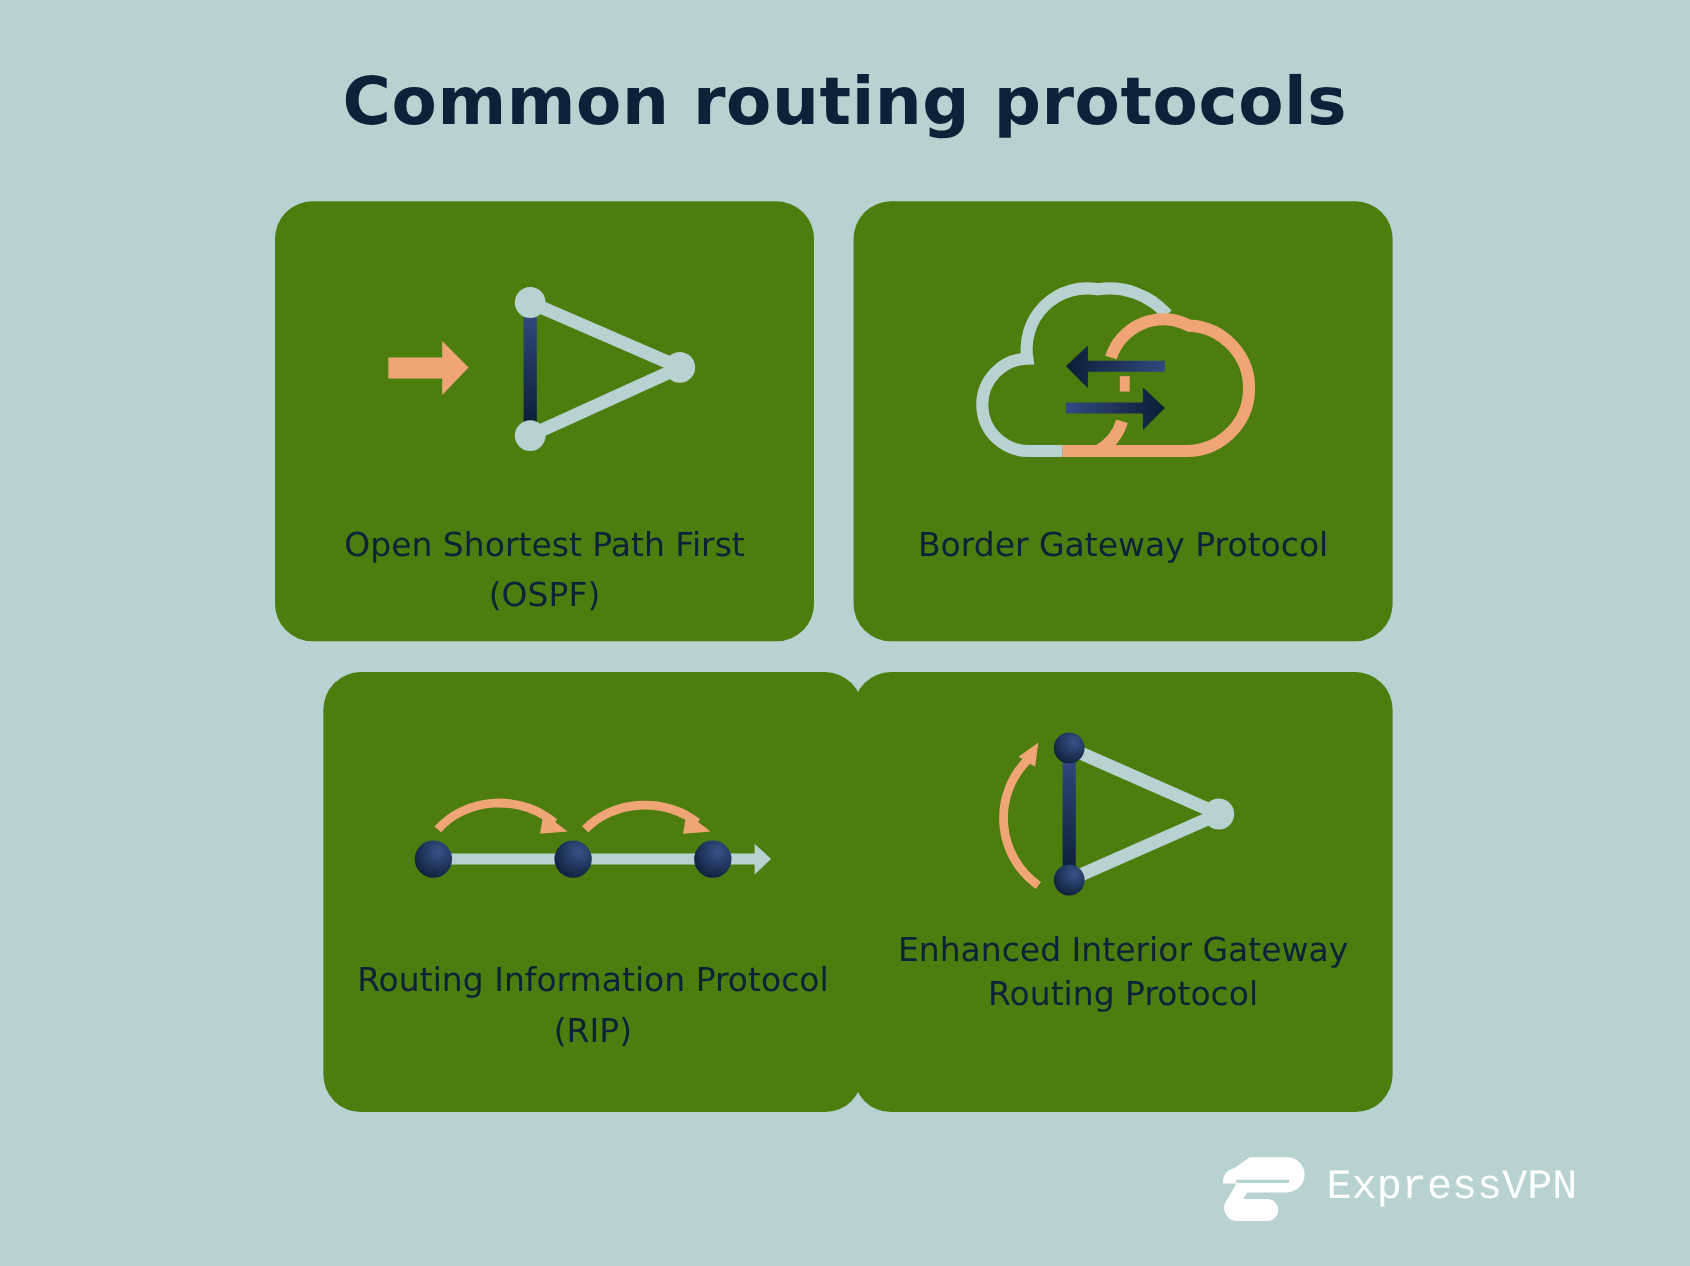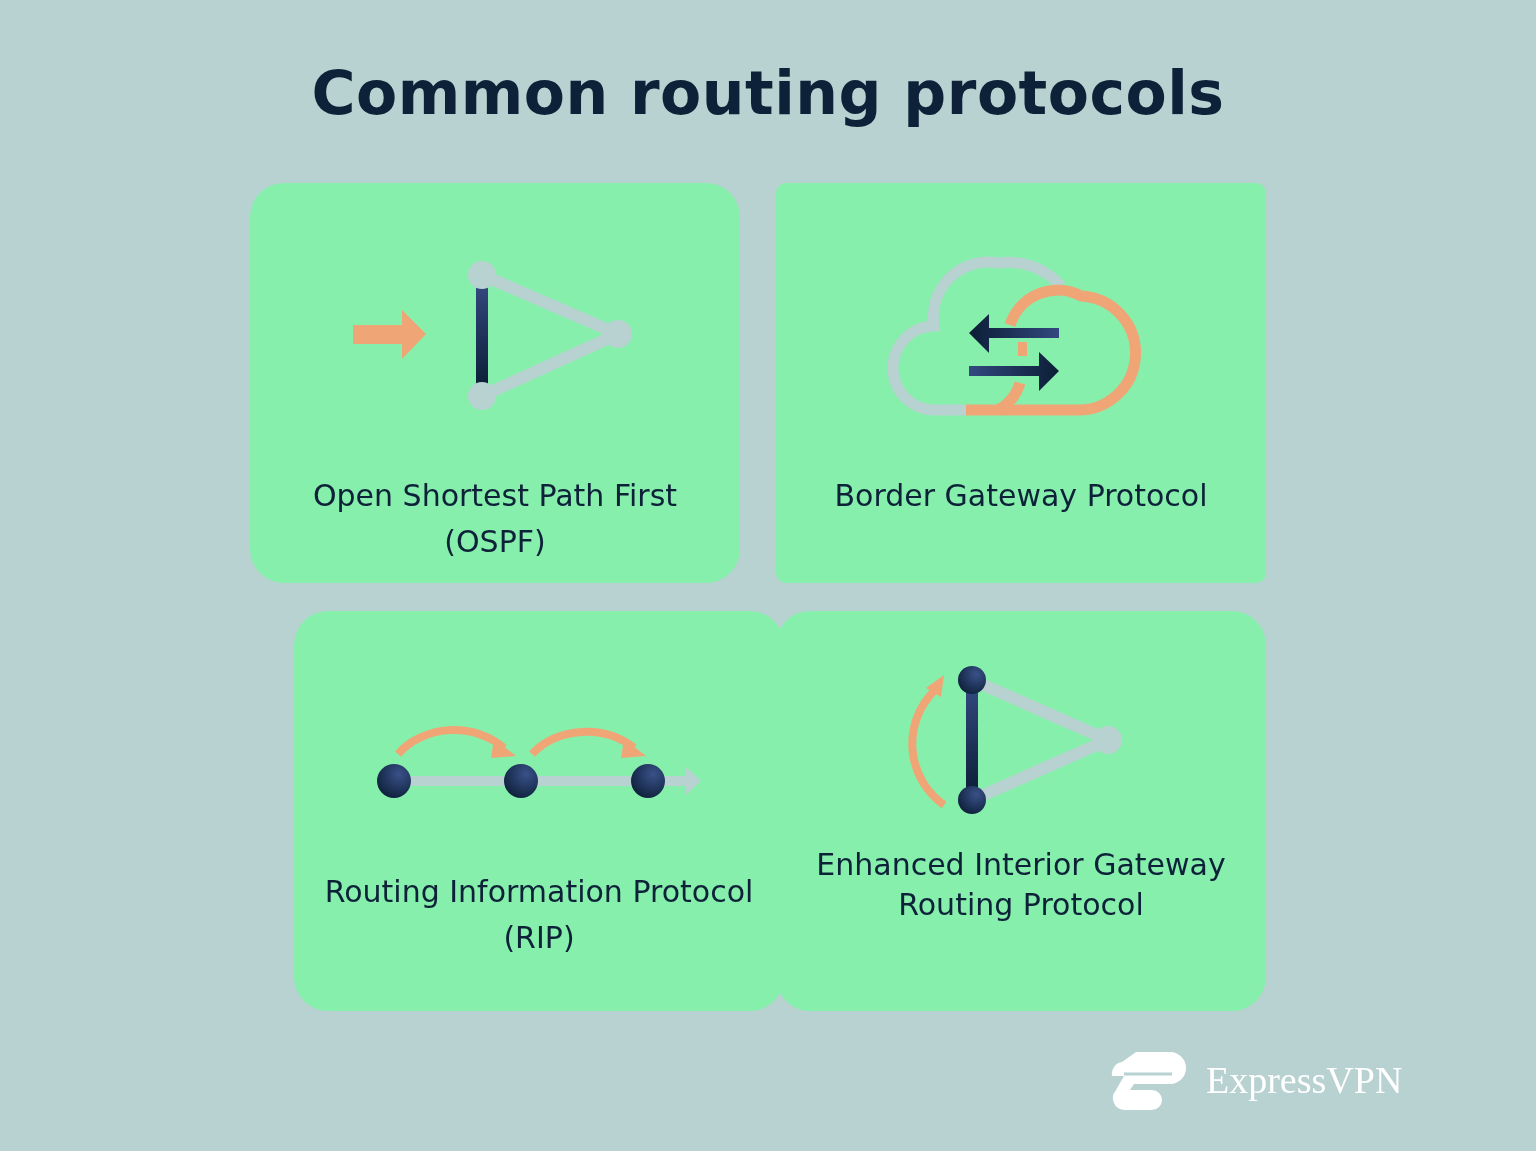--- a/index.html
+++ b/index.html
@@ -1,22 +1,22 @@
 <!DOCTYPE html>
 <html><head>
 <meta charset="utf-8">
 <style>
   html, body { margin:0; padding:0; }
   body { width:1536px; height:1151px; background:#b8d1d1; position:relative; overflow:hidden; font-family:"Liberation Sans", sans-serif; }
   .title { position:absolute; left:0; top:58px; width:1536px; text-align:center; font-size:60px; font-weight:bold; color:#0d2238; letter-spacing:0.5px; font-family:"DejaVu Sans", sans-serif; }
-  .card { position:absolute; width:490px; height:400px; background:#86efac; border-radius:34px; }
+  .card { position:absolute; width:490px; height:400px; background:#4d7c0f; border-radius:34px; }
   .card svg { position:absolute; left:0; top:0; }
   .label { position:absolute; left:0; width:100%; text-align:center; font-size:30px; color:#0d2238; line-height:46px; font-family:"DejaVu Sans", sans-serif; }
   .logo { position:absolute; left:1110px; top:1050px; }
-  .logo-text { position:absolute; left:1206px; top:1058px; font-family:Liberation Serif, serif; font-size:38px; color:#ffffff; }
+  .logo-text { position:absolute; left:1206px; top:1058px; font-family:Liberation Mono, monospace; font-size:38px; color:#ffffff; }
 </style>
 </head>
 <body>
 
 <div class="title">Common routing protocols</div>
 
 <div class="card" style="left:250px;top:183px;">
   <svg width="490" height="400">
     <defs>
       <linearGradient id="navyV" x1="0" y1="0" x2="0" y2="1">
@@ -43,21 +43,21 @@
     <circle cx="232" cy="92" r="14" fill="#b8d1d1"></circle>
     <circle cx="232" cy="213" r="14" fill="#b8d1d1"></circle>
     <circle cx="368" cy="151" r="14" fill="#b8d1d1"></circle>
   </svg>
   <div class="label" style="top:290px;">
     <div>Open Shortest Path First</div>
     <div>(OSPF)</div>
   </div>
 </div>
 
-<div class="card" style="left:776px;top:183px;border-radius:10px;">
+<div class="card" style="left:776px;top:183px;">
   <svg width="490" height="400">
     <path d="M190,227 L160,227 A42,42 0 0 1 158,143 A55,55 0 0 1 222,80 A70,70 0 0 1 285,103" fill="none" stroke="#b8d1d1" stroke-width="11"></path>
     <path d="M190,227 L300,227 A57,57 0 0 0 305,113 A50,50 0 0 0 234,142" fill="none" stroke="#f0a577" stroke-width="11"></path>
     <path d="M222,227 A45,45 0 0 0 244,200" fill="none" stroke="#f0a577" stroke-width="11"></path>
     <rect x="242" y="159" width="9" height="14" fill="#f0a577"></rect>
     <polygon points="214,137 214,130 231,144 231,144" fill="none"></polygon>
     <polygon points="193,150 213,131 213,145 283,145 283,155 213,155 213,170" fill="url(#navyH2)"></polygon>
     <polygon points="283,188 263,169 263,183 193,183 193,193 263,193 263,208" fill="url(#navyH)"></polygon>
   </svg>
   <div class="label" style="top:290px;">

